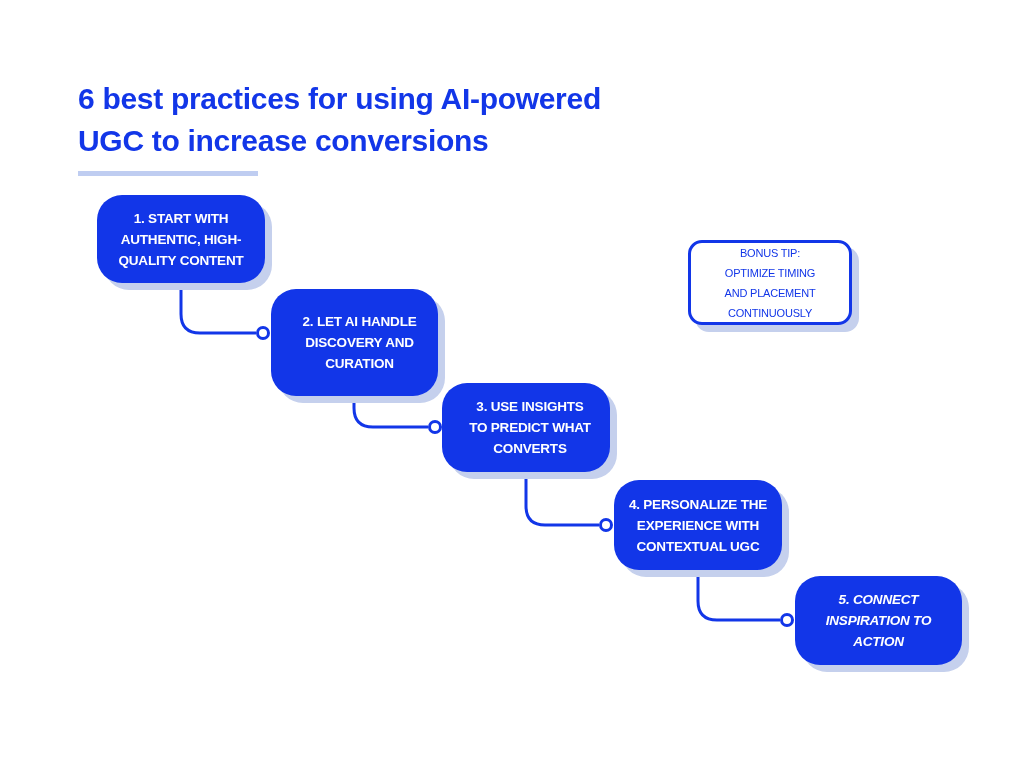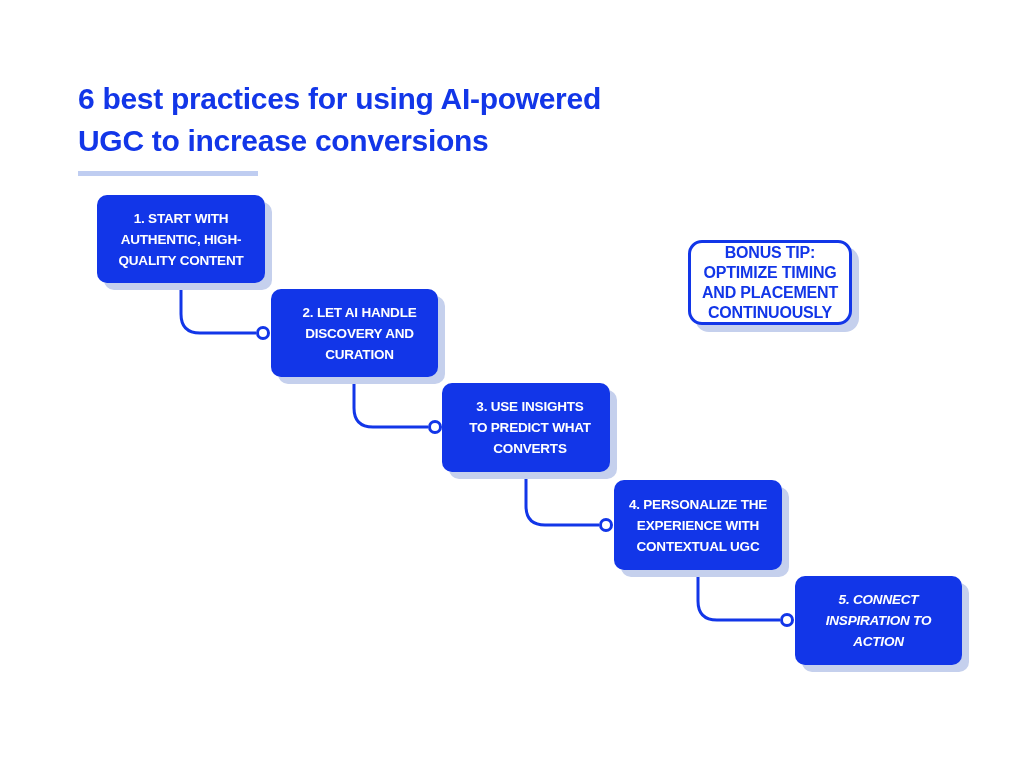--- a/index.html
+++ b/index.html
@@ -49,57 +49,57 @@
     fill: none;
   }
   .connector-node {
     stroke: var(--accent);
     stroke-width: 3;
     fill: var(--background);
   }
   .step {
     position: absolute;
     background: var(--accent);
-    border-radius: 10px;
+    border-radius: 25px;
     box-shadow: 7px 7px 0 var(--shadow);
     display: flex;
     align-items: center;
     justify-content: center;
     text-align: center;
   }
   .step-label {
     color: var(--box-text);
     font-weight: 700;
     font-size: 13.5px;
     line-height: 21px;
     letter-spacing: -0.2px;
     white-space: pre-line;
   }
   .s1 { left: 97px;  top: 195px; width: 168px; height: 88px; }
-  .s2 { left: 271px; top: 289px; width: 167px; height: 88px; padding-left: 10px; }
+  .s2 { left: 271px; top: 289px; width: 167px; height: 107px; padding-left: 10px; }
   .s3 { left: 442px; top: 383px; width: 168px; height: 89px; padding-left: 8px; }
   .s4 { left: 614px; top: 480px; width: 168px; height: 90px; }
   .s5 { left: 795px; top: 576px; width: 167px; height: 89px; font-style: italic; }
   .bonus {
     position: absolute;
     left: 688px; top: 240px;
     width: 164px; height: 85px;
     background: var(--background);
     border: 3px solid var(--accent);
     border-radius: 14px;
     box-shadow: 7px 7px 0 var(--shadow);
     display: flex;
     align-items: center;
     justify-content: center;
     text-align: center;
   }
   .bonus-label {
     color: var(--accent);
-    font-weight: 700;
-    font-size: 16px;
+    font-weight: 400;
+    font-size: 11px;
     line-height: 20px;
     letter-spacing: -0.2px;
     white-space: pre-line;
   }
 </style>
 </head>
 <body>
 
 <div class="canvas">
 

